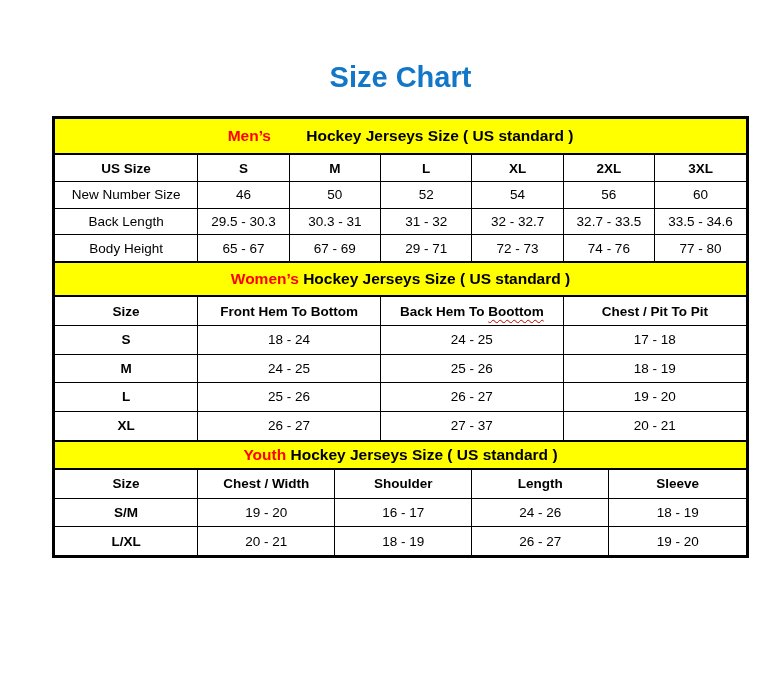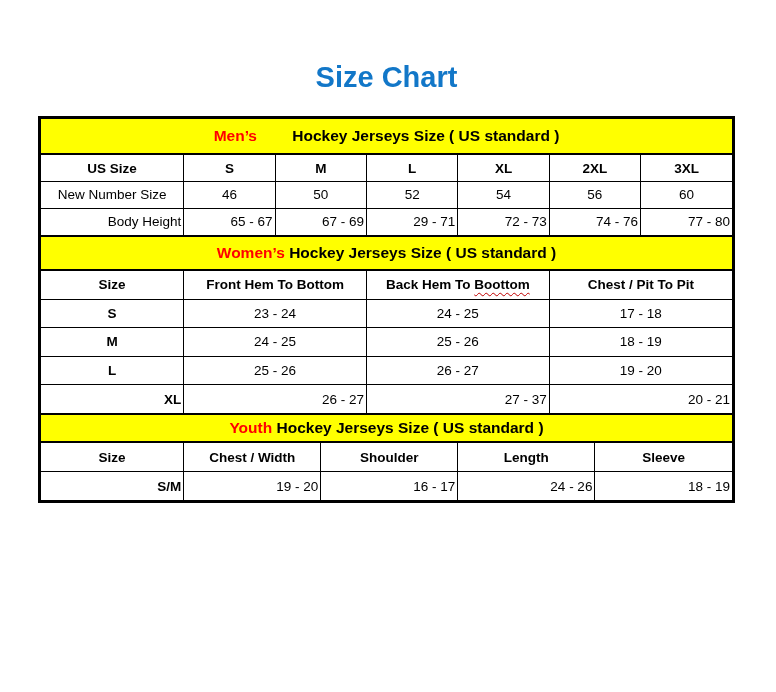--- a/index.html
+++ b/index.html
@@ -2,21 +2,21 @@
 <html style="--blue: #1277C8; --yellow: #FFFF00; --red: #FF0000; --wavy: #C00000;"><head>
 <meta charset="utf-8">
 <style>
   * { box-sizing: border-box; margin: 0; padding: 0; }
   html, body {
     width: 776px; height: 692px;
     background: #ffffff;
     font-family: "Liberation Sans", sans-serif;
     overflow: hidden;
   }
-  .content { width: 697px; margin-left: 38px; }
+  .content { width: 697px; margin-left: 52px; }
   .page-title {
     padding-top: 60px;
     text-align: center;
     font-size: 29px;
     line-height: 34px;
     font-weight: bold;
     letter-spacing: 0px;
     color: var(--blue, #1277C8);
   }
   .chart-box {
@@ -50,21 +50,21 @@
     text-align: center;
     vertical-align: middle;
     font-size: 13.5px;
     color: #000;
     padding: 0 2px;
     overflow: hidden;
   }
   td:first-child  { border-left: 0; }
   td:last-child   { border-right: 0; }
   tr:first-child td { border-top: 0; font-weight: bold; }
-  tr:last-child td  { border-bottom: 0; text-align: right; }
+  tr:last-child td  { border-bottom: 0; }
   .bold-labels td:first-child { font-weight: bold; }
   .t-men td   { height: 26.5px; }
   .t-women td { height: 28.5px; }
   .t-youth td { height: 28.5px; }
   .c-label  { width: 20.66%; }
   .c-men    { width: 13.223%; }
   .c-women  { width: 26.447%; }
   .c-youth  { width: 19.835%; }
   .wavy {
     text-decoration-line: underline;
@@ -105,20 +105,29 @@
           <tr>
             <td>New Number Size</td>
             <td>46</td>
             <td>50</td>
             <td>52</td>
             <td>54</td>
             <td>56</td>
             <td>60</td>
           </tr>
           <tr>
+            <td>Back Length</td>
+            <td>29.5 - 30.3</td>
+            <td>30.3 - 31</td>
+            <td>31 - 32</td>
+            <td>32 - 32.7</td>
+            <td>32.7 - 33.5</td>
+            <td>33.5 - 34.6</td>
+          </tr>
+          <tr>
             <td>Body Height</td>
             <td>65 - 67</td>
             <td>67 - 69</td>
             <td>29 - 71</td>
             <td>72 - 73</td>
             <td>74 - 76</td>
             <td>77 - 80</td>
           </tr>
         </tbody>
       </table>
@@ -134,21 +143,21 @@
       </colgroup>
     <tbody>
           <tr>
             <td>Size</td>
             <td>Front Hem To Bottom</td>
             <td>Back Hem To <span class="wavy">Boottom</span></td>
             <td>Chest / Pit To Pit</td>
           </tr>
           <tr>
             <td>S</td>
-            <td>23 - 24</td>
+            <td>18 - 24</td>
             <td>24 - 25</td>
             <td>17 - 18</td>
           </tr>
           <tr>
             <td>M</td>
             <td>24 - 25</td>
             <td>25 - 26</td>
             <td>18 - 19</td>
           </tr>
           <tr>
@@ -183,17 +192,24 @@
             <td>Length</td>
             <td>Sleeve</td>
           </tr>
           <tr>
             <td>S/M</td>
             <td>19 - 20</td>
             <td>16 - 17</td>
             <td>24 - 26</td>
             <td>18 - 19</td>
           </tr>
+          <tr>
+            <td>L/XL</td>
+            <td>20 - 21</td>
+            <td>18 - 19</td>
+            <td>26 - 27</td>
+            <td>19 - 20</td>
+          </tr>
         </tbody>
       </table>
 
   </div>
 </div>
 
 </body></html>

